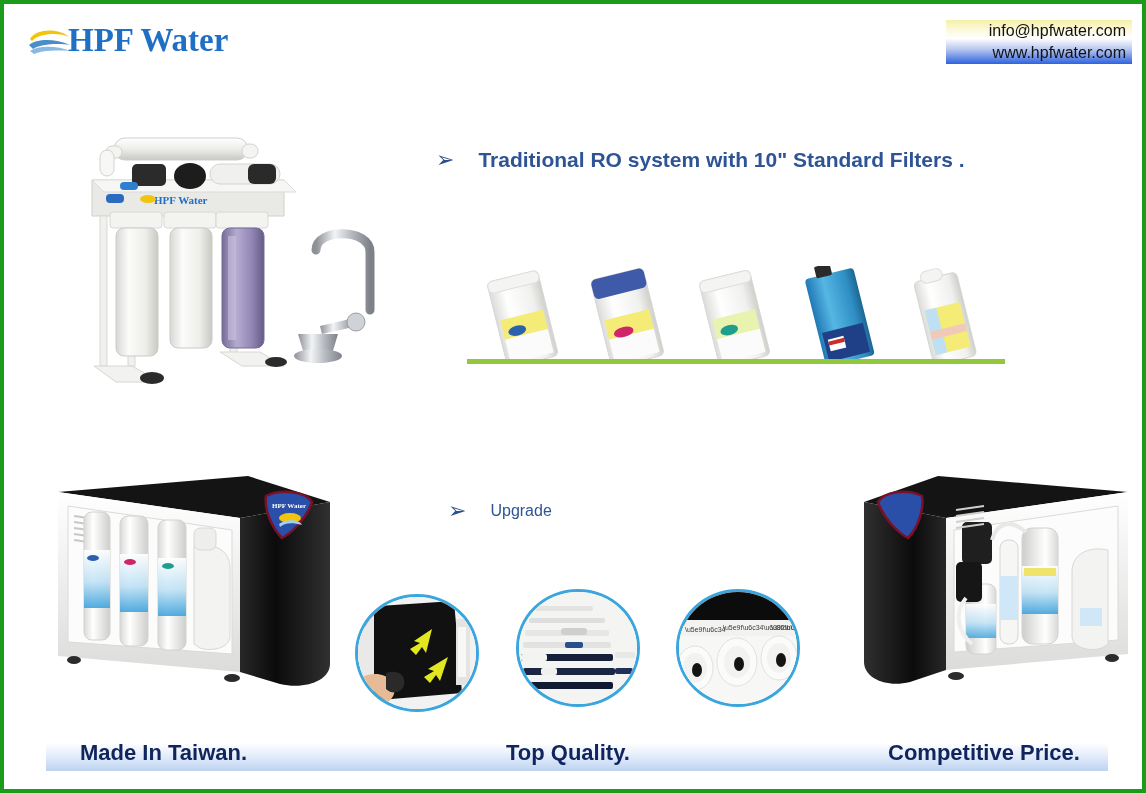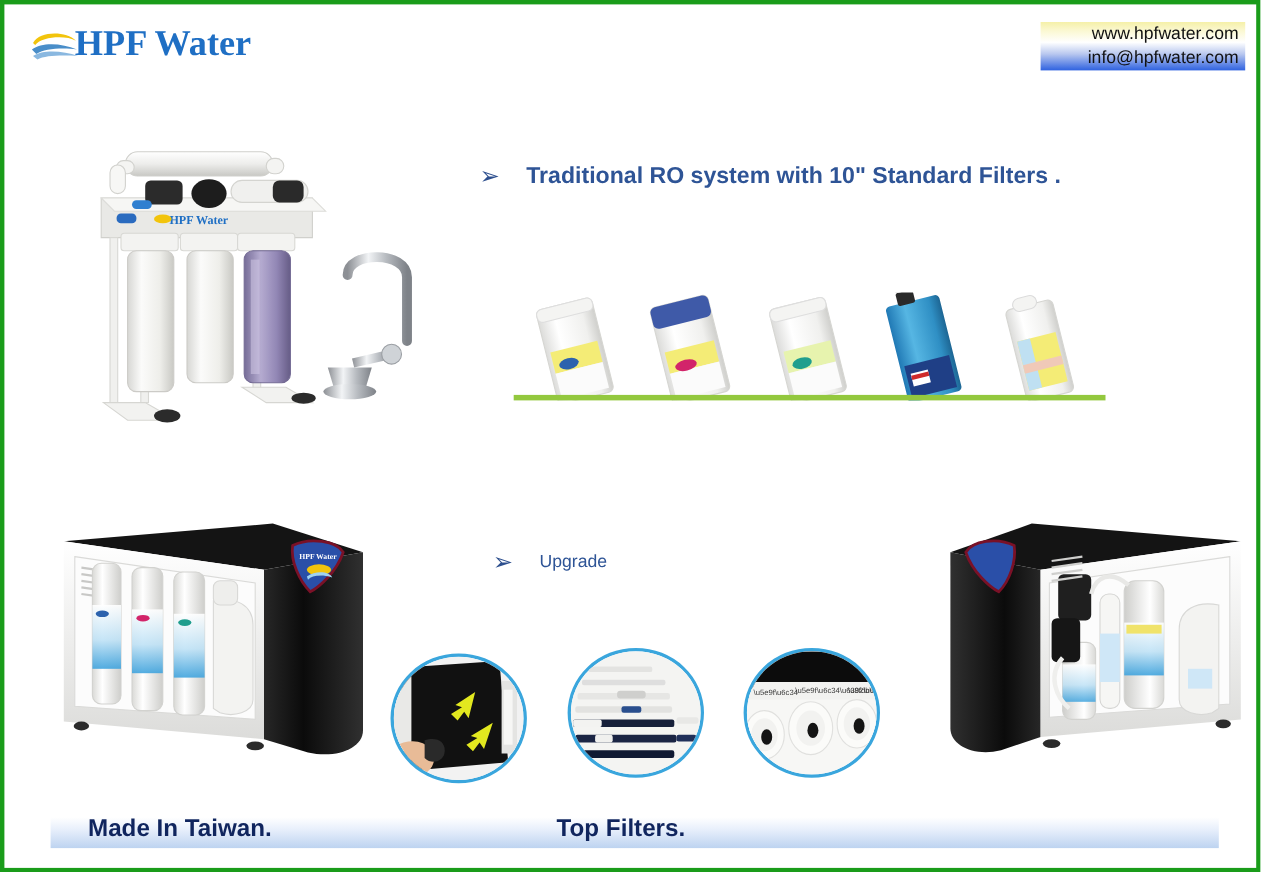--- a/index.html
+++ b/index.html
@@ -114,22 +114,22 @@
     <div class="logo">
       <svg class="logo-mark" viewBox="0 0 48 32">
         <path d="M4 13 C10 2, 34 2, 43 11 C34 6, 12 7, 6 15 Z" fill="#f2c40c"></path>
         <path d="M3 19 C12 12, 30 13, 44 19 C32 17, 14 18, 7 23 Z" fill="#4a8ec9"></path>
         <path d="M4 25 C13 19, 31 20, 45 25 C33 24, 15 24, 8 28 Z" fill="#8ab8e0"></path>
       </svg>
       <div class="logo-text">HPF Water</div>
     </div>
 
     <div class="contact">
+      <div>info@hpfwater.com</div>
       <div>www.hpfwater.com</div>
-      <div>info@hpfwater.com</div>
     </div>
 
     <svg class="ro-system" viewBox="0 0 350 285">
       <defs>
         <linearGradient id="housingG" x1="0" y1="0" x2="1" y2="0">
           <stop offset="0%" stop-color="#d7d7d4"></stop>
             <stop offset="30%" stop-color="#fbfbfa"></stop>
           <stop offset="70%" stop-color="#eeeeea"></stop>
             <stop offset="100%" stop-color="#c9c9c4"></stop>
         </linearGradient>
@@ -423,17 +423,18 @@
           <ellipse cx="60" cy="72" rx="5" ry="7" fill="#141414"></ellipse>
           <ellipse cx="100" cy="66" rx="18" ry="22" fill="#fbfbf9" stroke="#e0e0de"></ellipse>
           <ellipse cx="100" cy="66" rx="12" ry="15" fill="#f2f2f0"></ellipse>
           <ellipse cx="102" cy="68" rx="5" ry="7" fill="#141414"></ellipse>
         </g>
       </svg>
     </div>
 
     <div class="footer">
       <span id="footer-1">Made In Taiwan.</span>
-      <span id="footer-2">Top Filters.</span>
+      <span id="footer-2">Top Quality.</span>
+      <span id="footer-3">Competitive Price.</span>
     </div>
 
   </div>
 </div>
 
 </body></html>

